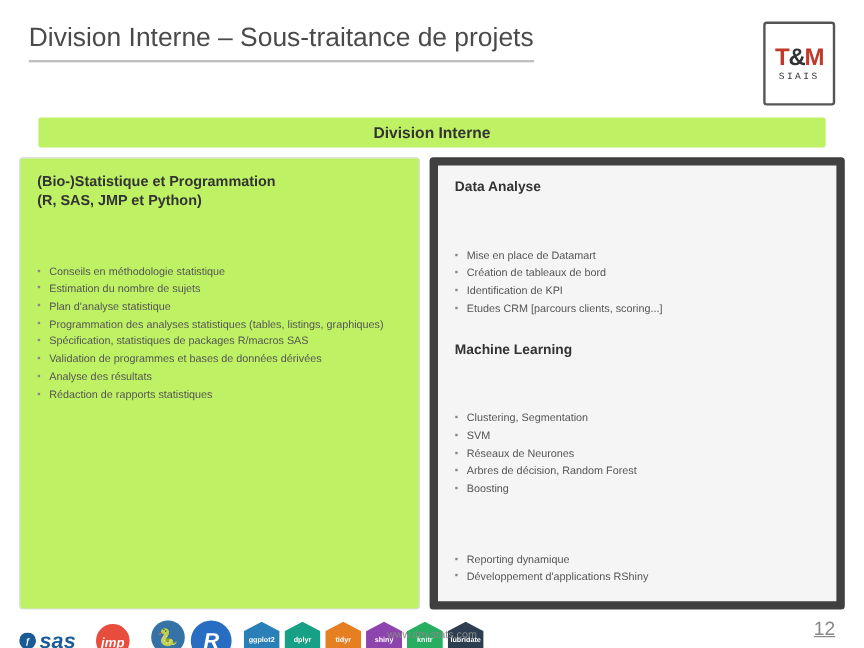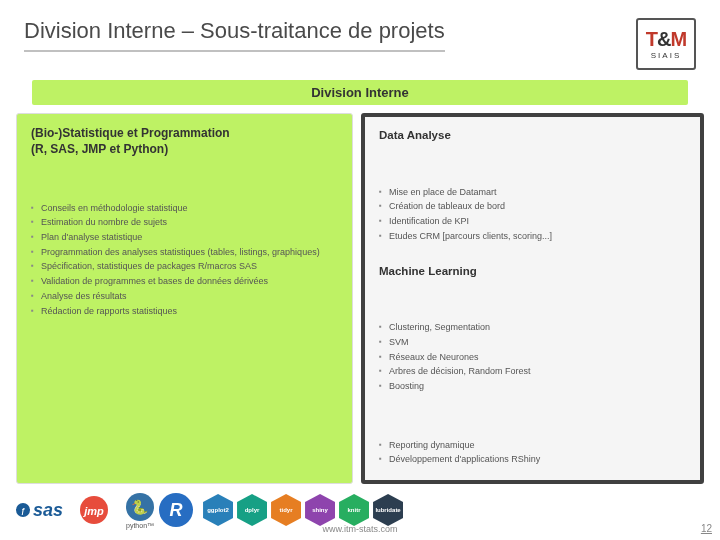--- a/index.html
+++ b/index.html
@@ -21,21 +21,21 @@
     }
     .header-title {
       font-size: 22px;
       color: #4a4a4a;
       font-weight: 400;
       border-bottom: 2px solid #c0c0c0;
       padding-bottom: 6px;
     }
     .logo-box {
       width: 60px;
-      height: 52px;
+      height: 70px;
       border: 2px solid #555;
       display: flex;
       flex-direction: column;
       align-items: center;
       justify-content: center;
       border-radius: 3px;
       position: relative;
     }
     .logo-text {
       font-size: 20px;
@@ -47,20 +47,21 @@
     .logo-amp {
       color: #333;
       font-size: 20px;
       font-weight: bold;
     }
     .logo-sub {
       font-size: 8px;
       color: #333;
       letter-spacing: 2px;
       margin-top: 2px;
+      font-family: Liberation Mono, monospace;
     }
 
     
     .section-header {
       background: #bef264;
       text-align: center;
       padding: 5px 0;
       font-size: 13px;
       color: #333;
       font-weight: 600;
@@ -108,21 +109,21 @@
       position: absolute;
       left: 0;
       color: #888;
       font-size: 8px;
     }
 
     
     .right-col {
       flex: 1;
       background: #f5f5f5;
-      border: 4px solid #404040;
+      border: 7px solid #404040;
       border-radius: 3px;
       padding: 12px 14px;
     }
 
     .subsection-title {
       font-size: 11.5px;
       font-weight: bold;
       color: #333;
       margin-bottom: 5px;
       margin-top: 21px;
@@ -220,22 +221,22 @@
       justify-content: center;
       align-items: center;
     }
     .footer-url {
       font-size: 9px;
       color: #888;
     }
     .page-number {
       position: absolute;
       bottom: 6px;
-      right: 8px;
-      font-size: 10px;
+      right: 24px;
+      font-size: 16px;
       color: #888;
       text-decoration: underline;
     }
   </style>
 </head>
 <body>
 
 <div class="header">
   <div>
     <div class="header-title">Division Interne – Sous-traitance de projets</div>

